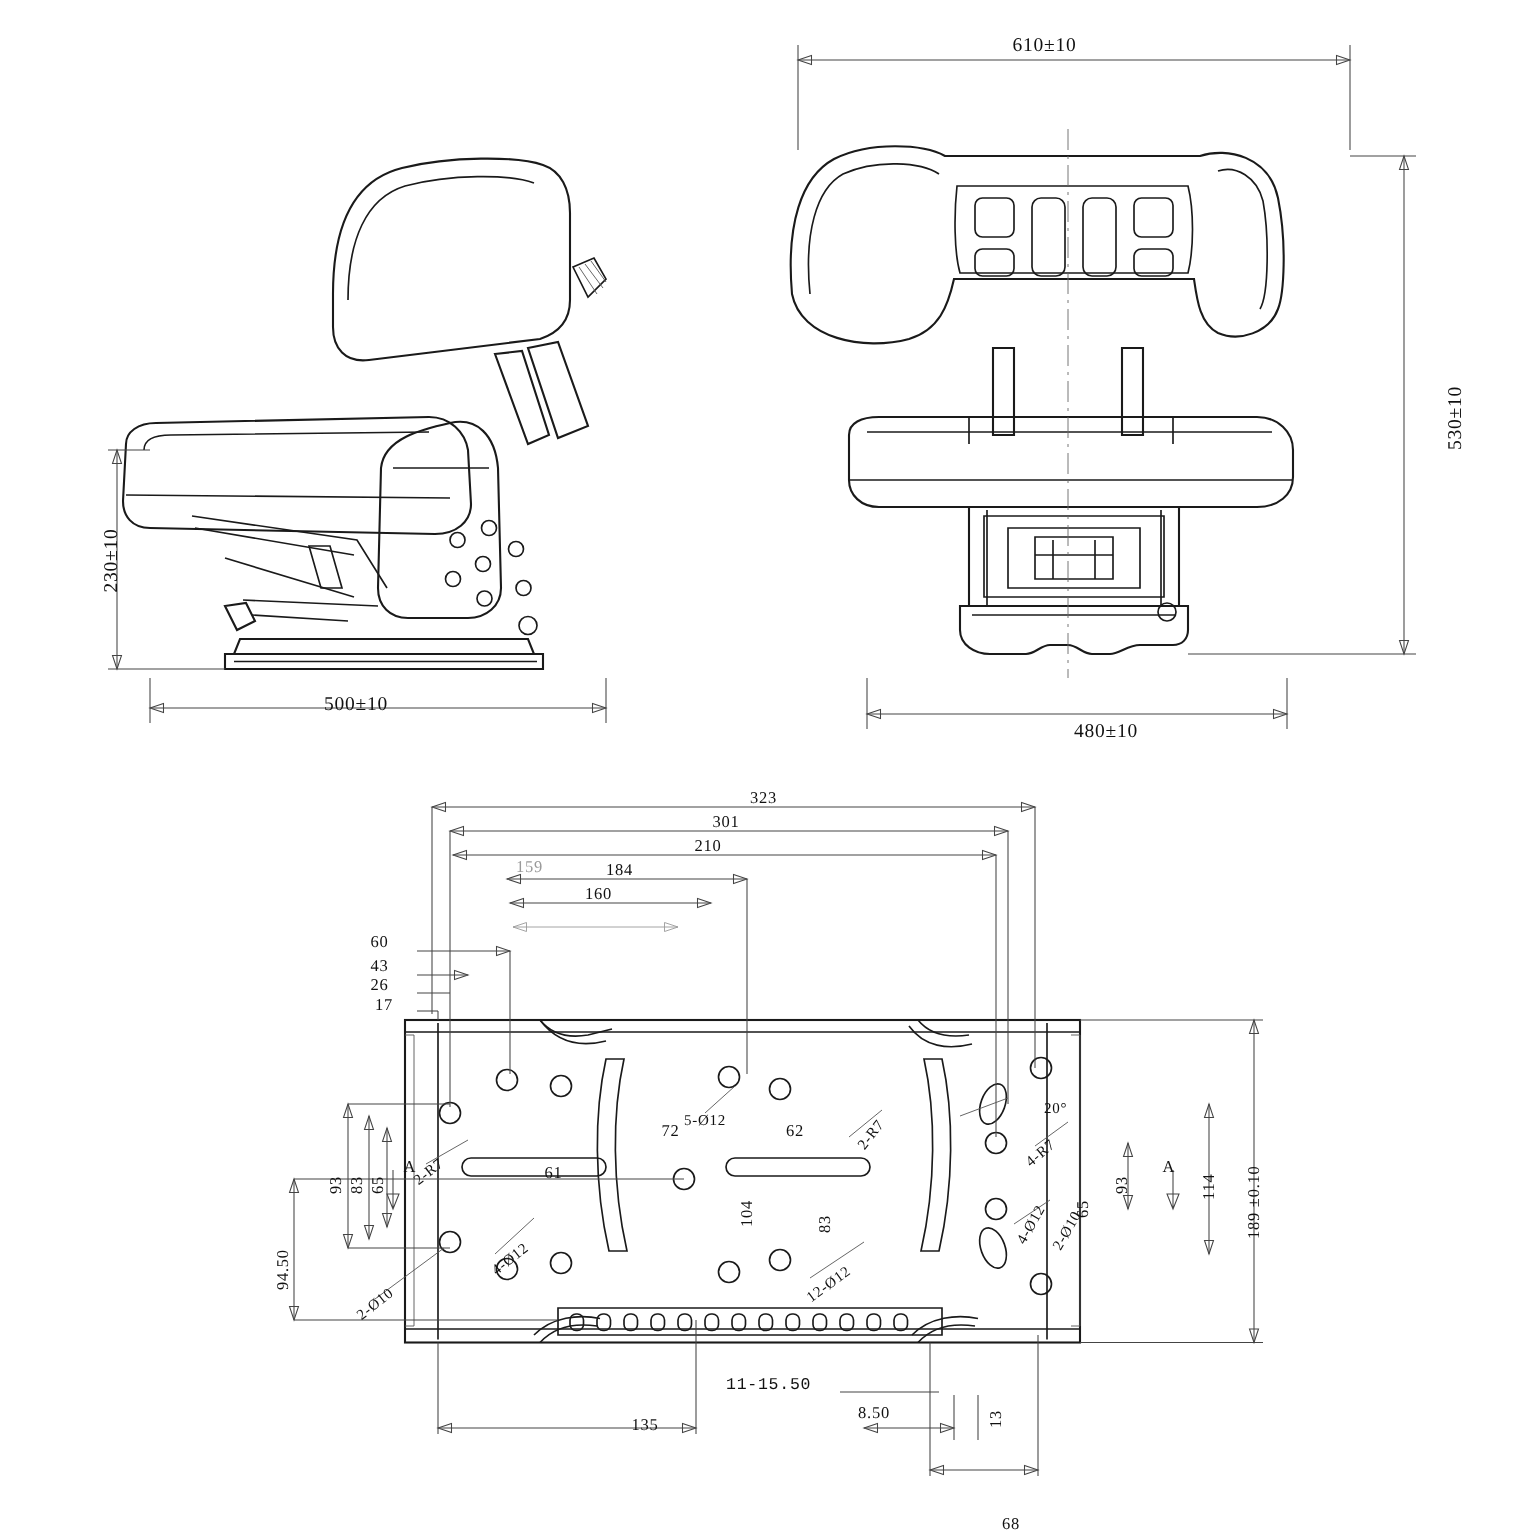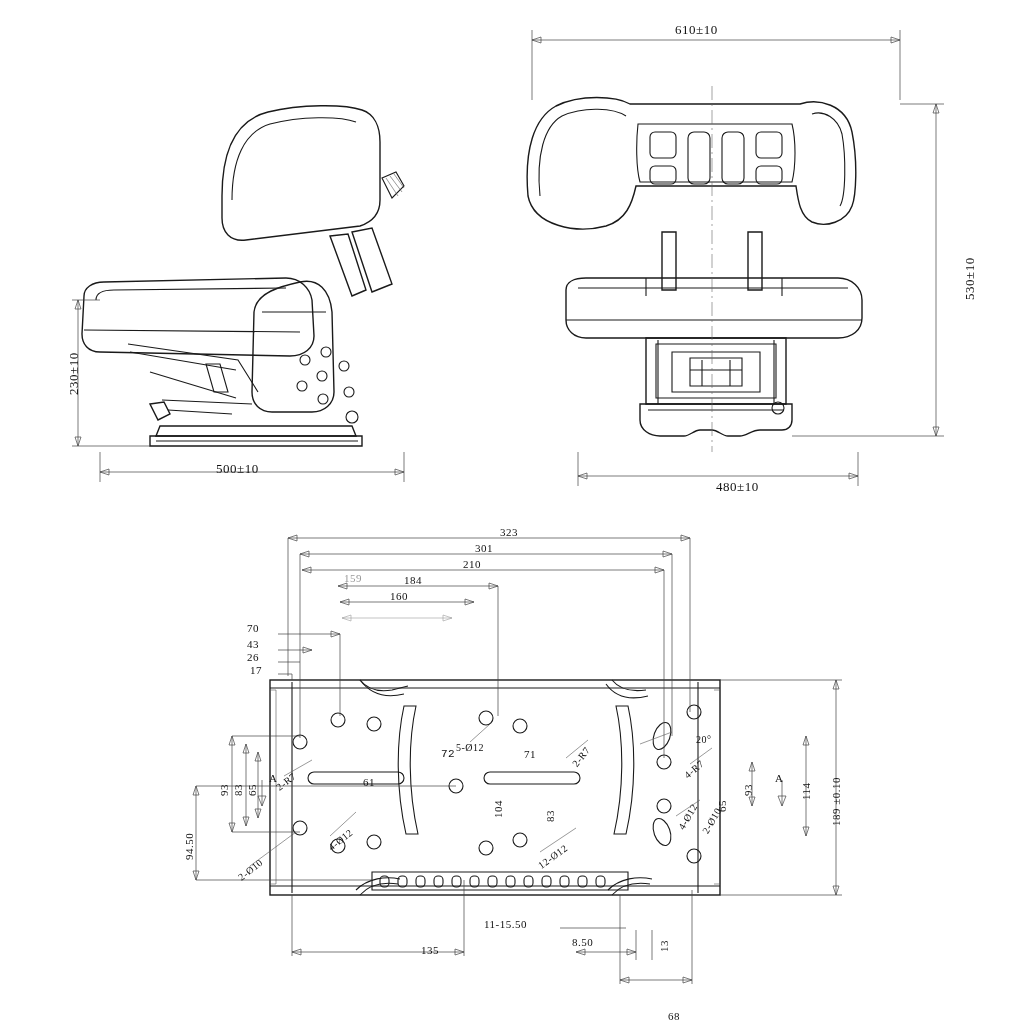--- a/index.html
+++ b/index.html
@@ -320,43 +320,43 @@
 <div class="lbl" style="left:675px;top:22px;">610±10</div>
 <div class="lbl" style="left:676px;top:479px;margin-left:40px;">480±10</div>
 <div class="lbl rot" style="left:962px;top:300px;transform:rotate(-90deg);">530±10</div>
 
 <div class="lbl sm" style="left:500px;top:526px;text-align:right;">323</div>
 <div class="lbl sm" style="left:475px;top:542px;">301</div>
 <div class="lbl sm" style="left:463px;top:558px;">210</div>
 <div class="lbl sm" style="left:404px;top:574px;">184</div>
 <div class="lbl sm" style="left:390px;top:590px;">160</div>
 <div class="lbl sm gray" style="left:344px;top:572px;text-align:right;">159</div>
-<div class="lbl sm" style="left:247px;top:622px;">70</div>
+<div class="lbl sm" style="left:247px;top:622px;">60</div>
 <div class="lbl sm" style="left:247px;top:638px;">43</div>
 <div class="lbl sm" style="left:247px;top:651px;">26</div>
 <div class="lbl sm" style="left:250px;top:664px;">17</div>
 
 <div class="lbl rot sm" style="left:218px;top:796px;transform:rotate(-90deg);">93</div>
 <div class="lbl rot sm" style="left:232px;top:796px;transform:rotate(-90deg);">83</div>
 <div class="lbl rot sm" style="left:246px;top:796px;transform:rotate(-90deg);">65</div>
 <div class="lbl rot sm" style="left:183px;top:860px;transform:rotate(-90deg);">94.50</div>
 
 <div class="lbl rot sm" style="left:742px;top:796px;transform:rotate(-90deg);">93</div>
 <div class="lbl rot sm" style="left:716px;top:812px;transform:rotate(-90deg);">65</div>
 <div class="lbl rot sm" style="left:800px;top:800px;transform:rotate(-90deg);">114</div>
 <div class="lbl rot sm" style="left:830px;top:826px;transform:rotate(-90deg);">189 ±0.10</div>
 
 <div class="lbl sm" style="left:363px;top:776px;">61</div>
-<div class="lbl sm" style="left:441px;top:748px;font-family:Liberation Mono, monospace;">72</div>
-<div class="lbl sm" style="left:524px;top:748px;">71</div>
+<div class="lbl sm" style="left:441px;top:748px;">72</div>
+<div class="lbl sm" style="left:524px;top:748px;">62</div>
 <div class="lbl rot sm" style="left:492px;top:818px;transform:rotate(-90deg);">104</div>
 <div class="lbl rot sm" style="left:544px;top:822px;transform:rotate(-90deg);">83</div>
 
 <div class="lbl sm" style="left:381px;top:944px;margin-left:40px;">135</div>
-<div class="lbl sm" style="left:484px;top:918px;">11-15.50</div>
+<div class="lbl sm" style="left:484px;top:918px;font-family:Liberation Mono, monospace;">11-15.50</div>
 <div class="lbl sm" style="left:572px;top:936px;">8.50</div>
 <div class="lbl rot sm" style="left:658px;top:952px;transform:rotate(-90deg);">13</div>
 <div class="lbl sm" style="left:668px;top:972px;margin-top:38px;">68</div>
 
 <div class="lbl xs rot" style="left:274px;top:784px;transform:rotate(-38deg);">2-R7</div>
 <div class="lbl xs" style="left:456px;top:742px;">5-Ø12</div>
 <div class="lbl xs rot" style="left:570px;top:762px;transform:rotate(-52deg);">2-R7</div>
 <div class="lbl xs rot" style="left:682px;top:772px;transform:rotate(-40deg);">4-R7</div>
 <div class="lbl xs rot" style="left:326px;top:844px;transform:rotate(-38deg);">4-Ø12</div>
 <div class="lbl xs rot" style="left:236px;top:874px;transform:rotate(-38deg);">2-Ø10</div>

